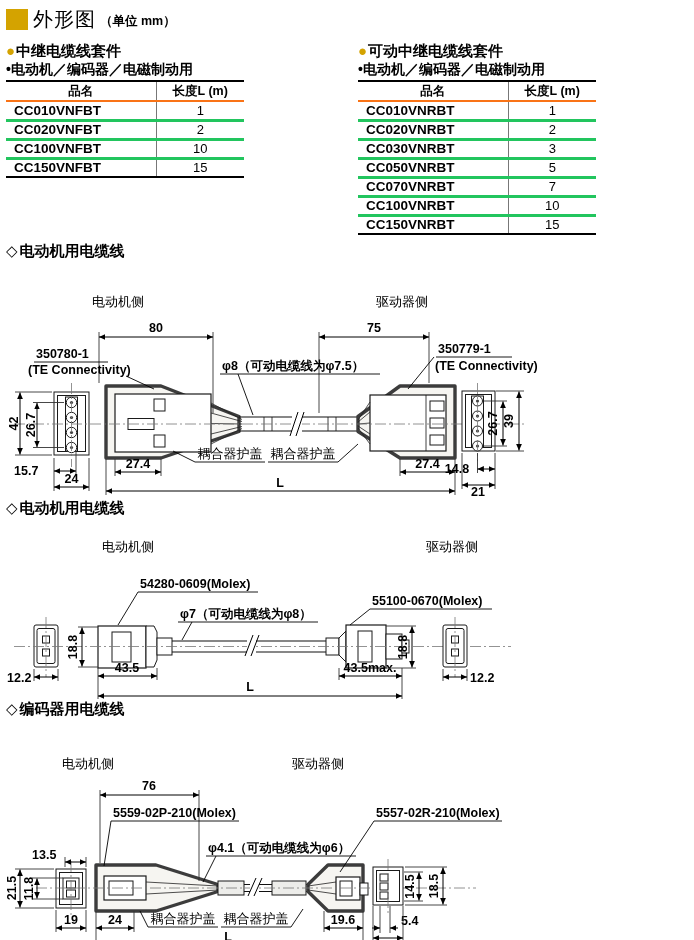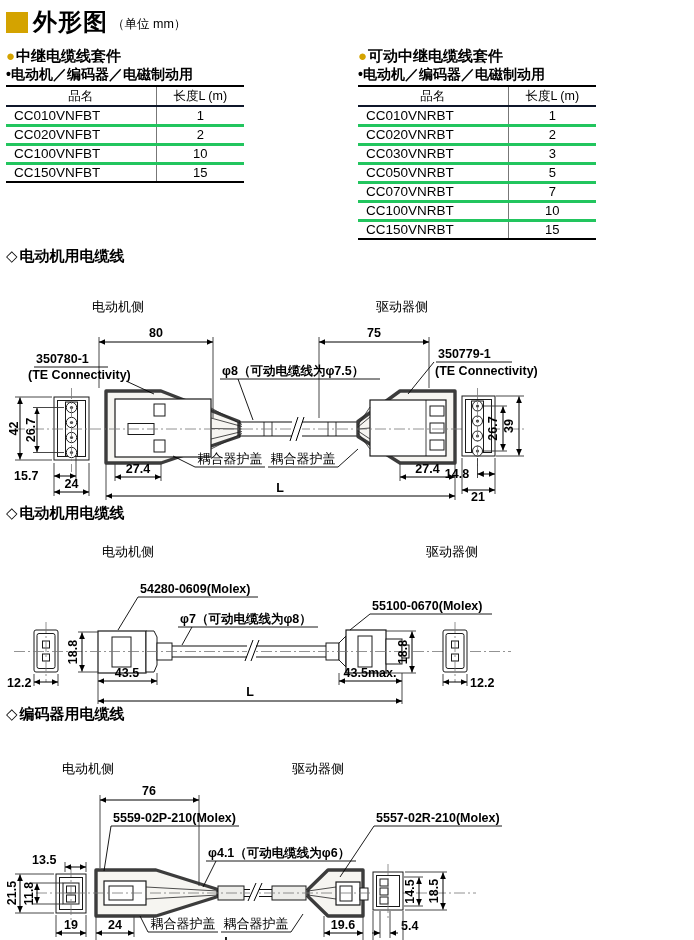--- a/index.html
+++ b/index.html
@@ -3,36 +3,36 @@
 <meta charset="utf-8">
 <style>
   *{margin:0;padding:0;box-sizing:border-box}
   html,body{background:#fff}
   body{width:694px;height:940px;overflow:hidden;color:#000;
        font-family:"Liberation Sans","DejaVu Sans",sans-serif}
   .page{padding:6px 0 0 6px;width:694px}
   
   .hdr{display:flex;align-items:center;margin-bottom:8px}
   .hdr .sq{width:22px;height:21px;background:#d4a300;margin-right:5px}
-  .hdr h1{font-size:24px;font-weight:bold;letter-spacing:1px}
-  .hdr .unit{font-size:12.5px;font-weight:normal;margin-left:4px;padding-top:4px}
+  .hdr h1{font-size:20px;font-weight:normal;letter-spacing:1px}
+  .hdr .unit{font-size:12.5px;font-weight:bold;margin-left:4px;padding-top:4px}
   
   .tables{display:flex;margin-bottom:6px}
   .tblock{width:238px}
   .tblock+.tblock{margin-left:114px}
   .t1{font-size:15px;font-weight:bold;line-height:19px;display:flex;align-items:center}
   .t1 .bl{color:#d4a300;font-size:15px;margin-right:1px}
   .t2{font-size:14px;font-weight:bold;line-height:18px;margin-bottom:2px}
   table{border-collapse:collapse;width:238px;border-top:2px solid #000;border-bottom:2px solid #000;table-layout:fixed}
-  th{font-weight:normal;font-size:12.5px;border-bottom:2px solid #0f172a;height:20px}
+  th{font-weight:bold;font-size:12.5px;border-bottom:2px solid #f97316;height:20px}
   th,td{vertical-align:middle}
   td{height:19px}
   th+th,td+td{border-left:1px solid #777}
   tbody tr+tr td{border-top:3px solid #22c55e}
-  td.n{font-weight:normal;font-size:13.5px;padding-left:8px}
+  td.n{font-weight:bold;font-size:13.5px;padding-left:8px}
   td.v{text-align:center;font-size:13px}
   col.c1{width:150px}col.c2{width:88px}
   
   .sec h2{font-size:15px;font-weight:bold;line-height:20px;margin-bottom:1px;display:flex}
   .sec h2 .dia{font-weight:normal;margin-right:2px}
   svg{display:block}
   svg text{fill:#000}
   .lb{font-size:13px;font-weight:normal}
   .pn{font-size:12.5px;font-weight:bold}
   .dt{font-size:12.5px;font-weight:bold}

